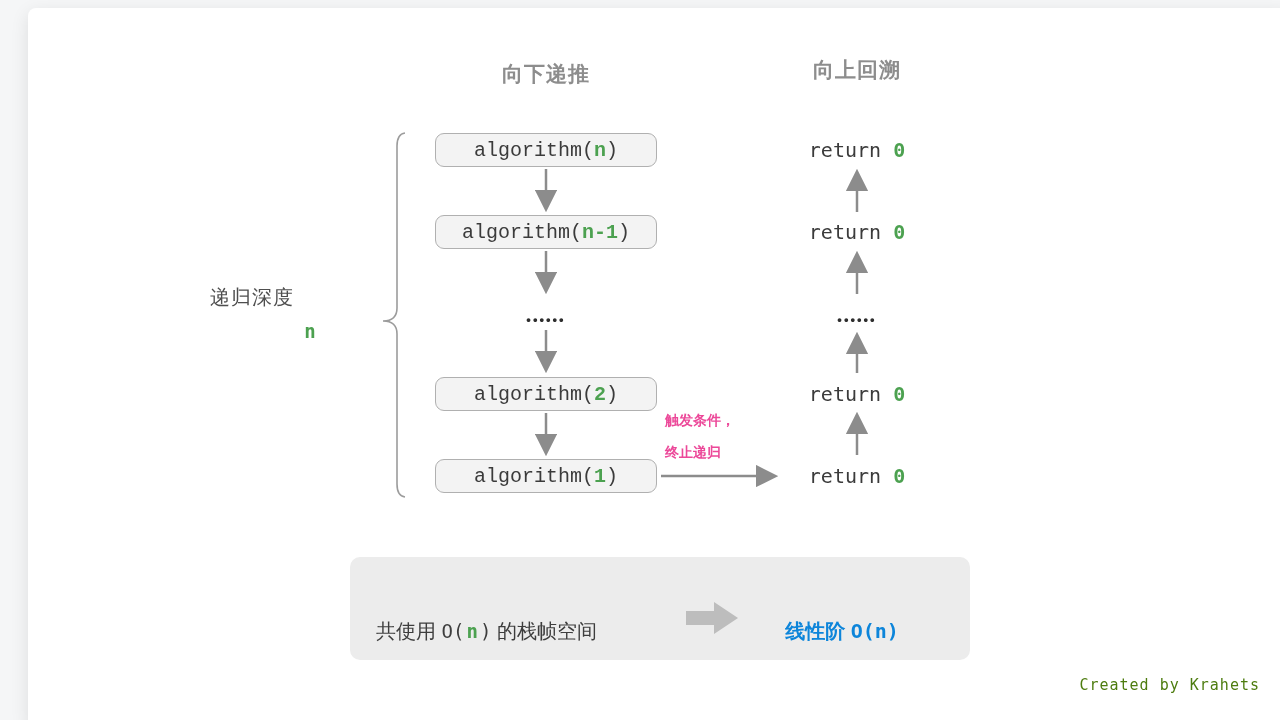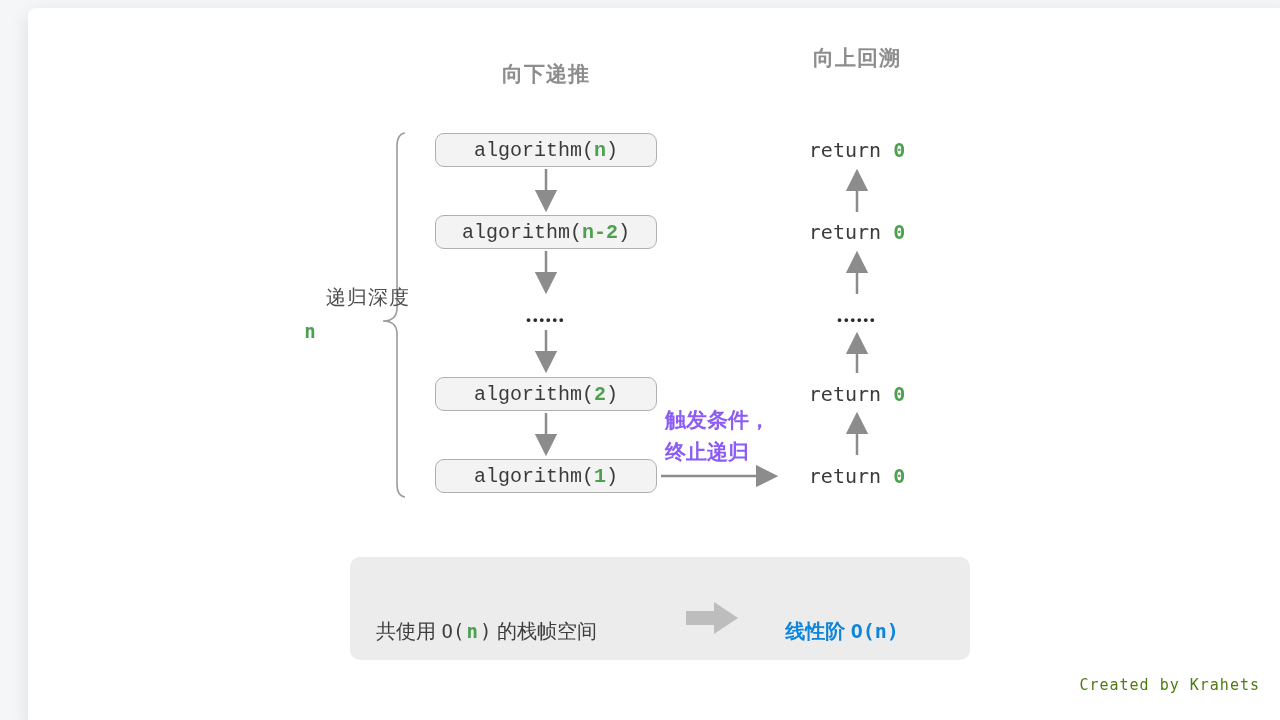--- a/index.html
+++ b/index.html
@@ -9,24 +9,24 @@
   .pos{position:absolute;}
   .col-hdr{width:220px;text-align:center;font-size:21px;font-weight:bold;color:#8d8d8d;letter-spacing:1px;}
   .codebox{width:222px;height:34px;box-sizing:border-box;background:#f3f3f3;border:1.5px solid #b0b0b0;
     border-radius:9px;display:flex;align-items:center;justify-content:center;
     font-family:Liberation Mono, monospace;font-size:20px;color:#3b3b3b;white-space:pre;}
   .code{font-family:"DejaVu Sans Mono","Liberation Mono",monospace;font-size:20px;color:#3b3b3b;white-space:pre;}
   .param{color:#4ca150;font-weight:bold;}
   .retrow{width:200px;height:26px;line-height:26px;text-align:center;}
   .dots{width:120px;height:16px;line-height:16px;text-align:center;font-size:13px;letter-spacing:2px;
     font-weight:bold;color:#2e2e2e;}
-  .depth-text{width:200px;text-align:right;font-size:20px;color:#4e4e4e;letter-spacing:1px;}
+  .depth-text{width:200px;text-align:left;font-size:20px;color:#4e4e4e;letter-spacing:1px;}
   .depth-n{width:200px;text-align:center;font-family:"DejaVu Sans Mono","Liberation Mono",monospace;
     font-size:19px;font-weight:bold;color:#4ca150;}
-  .trigger{width:160px;text-align:left;font-size:21px;font-weight:bold;color:#8b5cf6;line-height:32px;}
+  .trigger{width:160px;text-align:left;font-size:14px;font-weight:bold;color:#ec4899;line-height:32px;}
   .summary{left:322px;top:549px;width:620px;height:103px;background:#ececec;border-radius:10px;}
   .sumline{left:26px;height:28px;line-height:28px;font-size:20px;color:#3d3d3d;white-space:pre;}
   .sum-mono{font-family:"DejaVu Sans Mono","Liberation Mono",monospace;font-size:19px;color:#3d3d3d;}
   .sum-param{font-family:"DejaVu Sans Mono","Liberation Mono",monospace;font-size:19px;font-weight:bold;
     color:#4ca150;margin:0 5px;}
   .result-title{left:372px;top:25px;width:240px;text-align:center;font-size:20px;font-weight:bold;color:#2f2f2f;}
   .result-value{left:372px;top:61px;width:240px;text-align:center;font-size:20px;font-weight:bold;color:#0d85da;white-space:pre;}
   .result-code{font-family:"DejaVu Sans Mono","Liberation Mono",monospace;font-weight:bold;color:#0d85da;}
   .credit{right:32px;top:668px;font-family:"DejaVu Sans Mono","Liberation Mono",monospace;
     font-size:15px;color:#4d7c0f;letter-spacing:1px;}
@@ -53,24 +53,24 @@
     <line x1="829" y1="286" x2="829" y2="249" stroke="#8c8c8c" stroke-width="2.5" marker-end="url(#ah)"></line>
     <line x1="829" y1="365" x2="829" y2="330" stroke="#8c8c8c" stroke-width="2.5" marker-end="url(#ah)"></line>
     <line x1="829" y1="447" x2="829" y2="410" stroke="#8c8c8c" stroke-width="2.5" marker-end="url(#ah)"></line>
 
     <line x1="633" y1="468" x2="744" y2="468" stroke="#8c8c8c" stroke-width="2.5" marker-end="url(#ah)"></line>
 
     <path d="M 377 125 Q 369 126 369 138 L 369 300 Q 369 313 355 313 Q 369 313 369 326 L 369 476 Q 369 488 377 489" fill="none" stroke="#9c9c9c" stroke-width="1.6"></path>
   </svg>
 
   <div class="pos col-hdr" style="left:408px;top:52px;">向下递推</div>
-  <div class="pos col-hdr" style="left:719px;top:36px;">向上回溯</div>
+  <div class="pos col-hdr" style="left:719px;top:48px;">向上回溯</div>
 
   <div class="pos codebox" style="left:407px;top:125px;"><span>algorithm(</span><span class="param">n</span><span>)</span></div>
-  <div class="pos codebox" style="left:407px;top:207px;"><span>algorithm(</span><span class="param">n-2</span><span>)</span></div>
+  <div class="pos codebox" style="left:407px;top:207px;"><span>algorithm(</span><span class="param">n-1</span><span>)</span></div>
   <div class="pos dots" style="left:458px;top:304px;">••••••</div>
   <div class="pos codebox" style="left:407px;top:369px;"><span>algorithm(</span><span class="param">2</span><span>)</span></div>
   <div class="pos codebox" style="left:407px;top:451px;"><span>algorithm(</span><span class="param">1</span><span>)</span></div>
 
   <div class="pos retrow code" style="left:729px;top:129px;"><span>return </span><span class="param">0</span></div>
   <div class="pos retrow code" style="left:729px;top:211px;"><span>return </span><span class="param">0</span></div>
   <div class="pos dots" style="left:769px;top:304px;">••••••</div>
   <div class="pos retrow code" style="left:729px;top:373px;"><span>return </span><span class="param">0</span></div>
   <div class="pos retrow code" style="left:729px;top:455px;"><span>return </span><span class="param">0</span></div>
 

